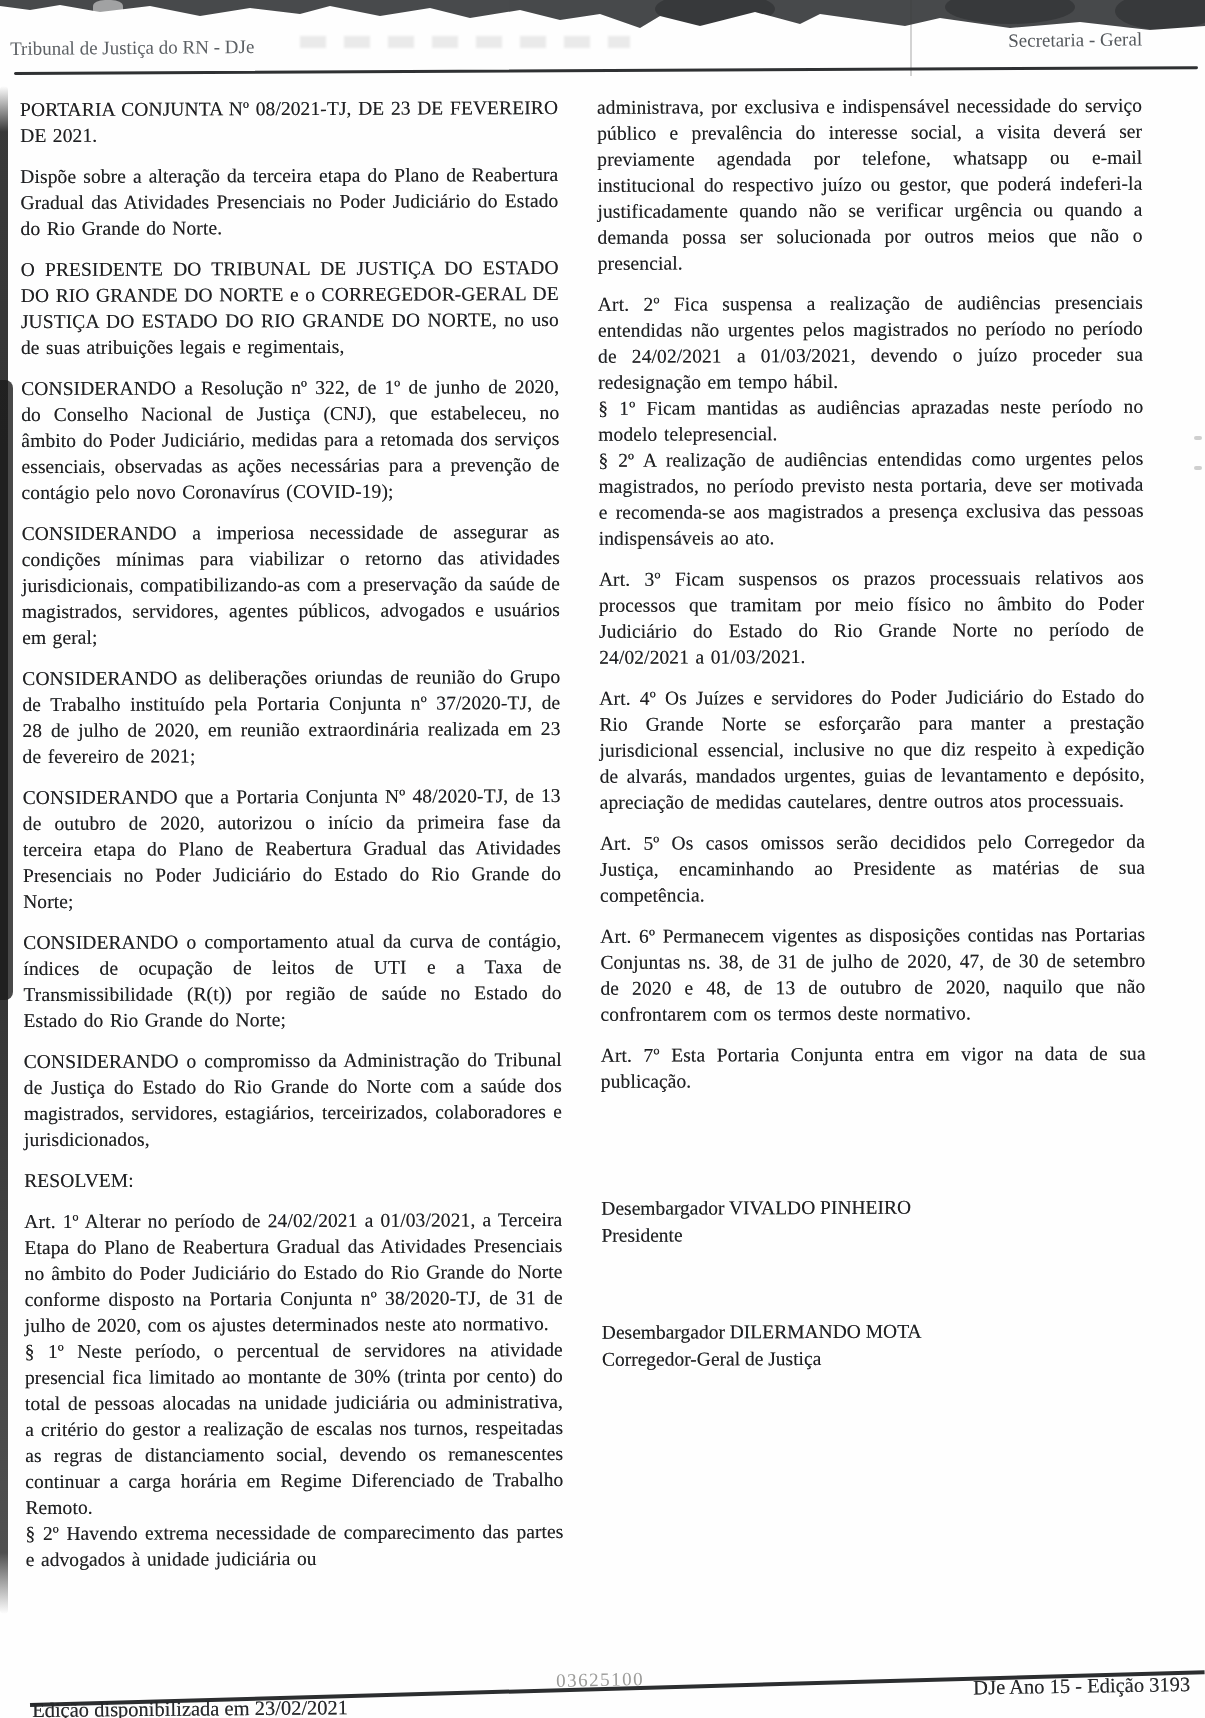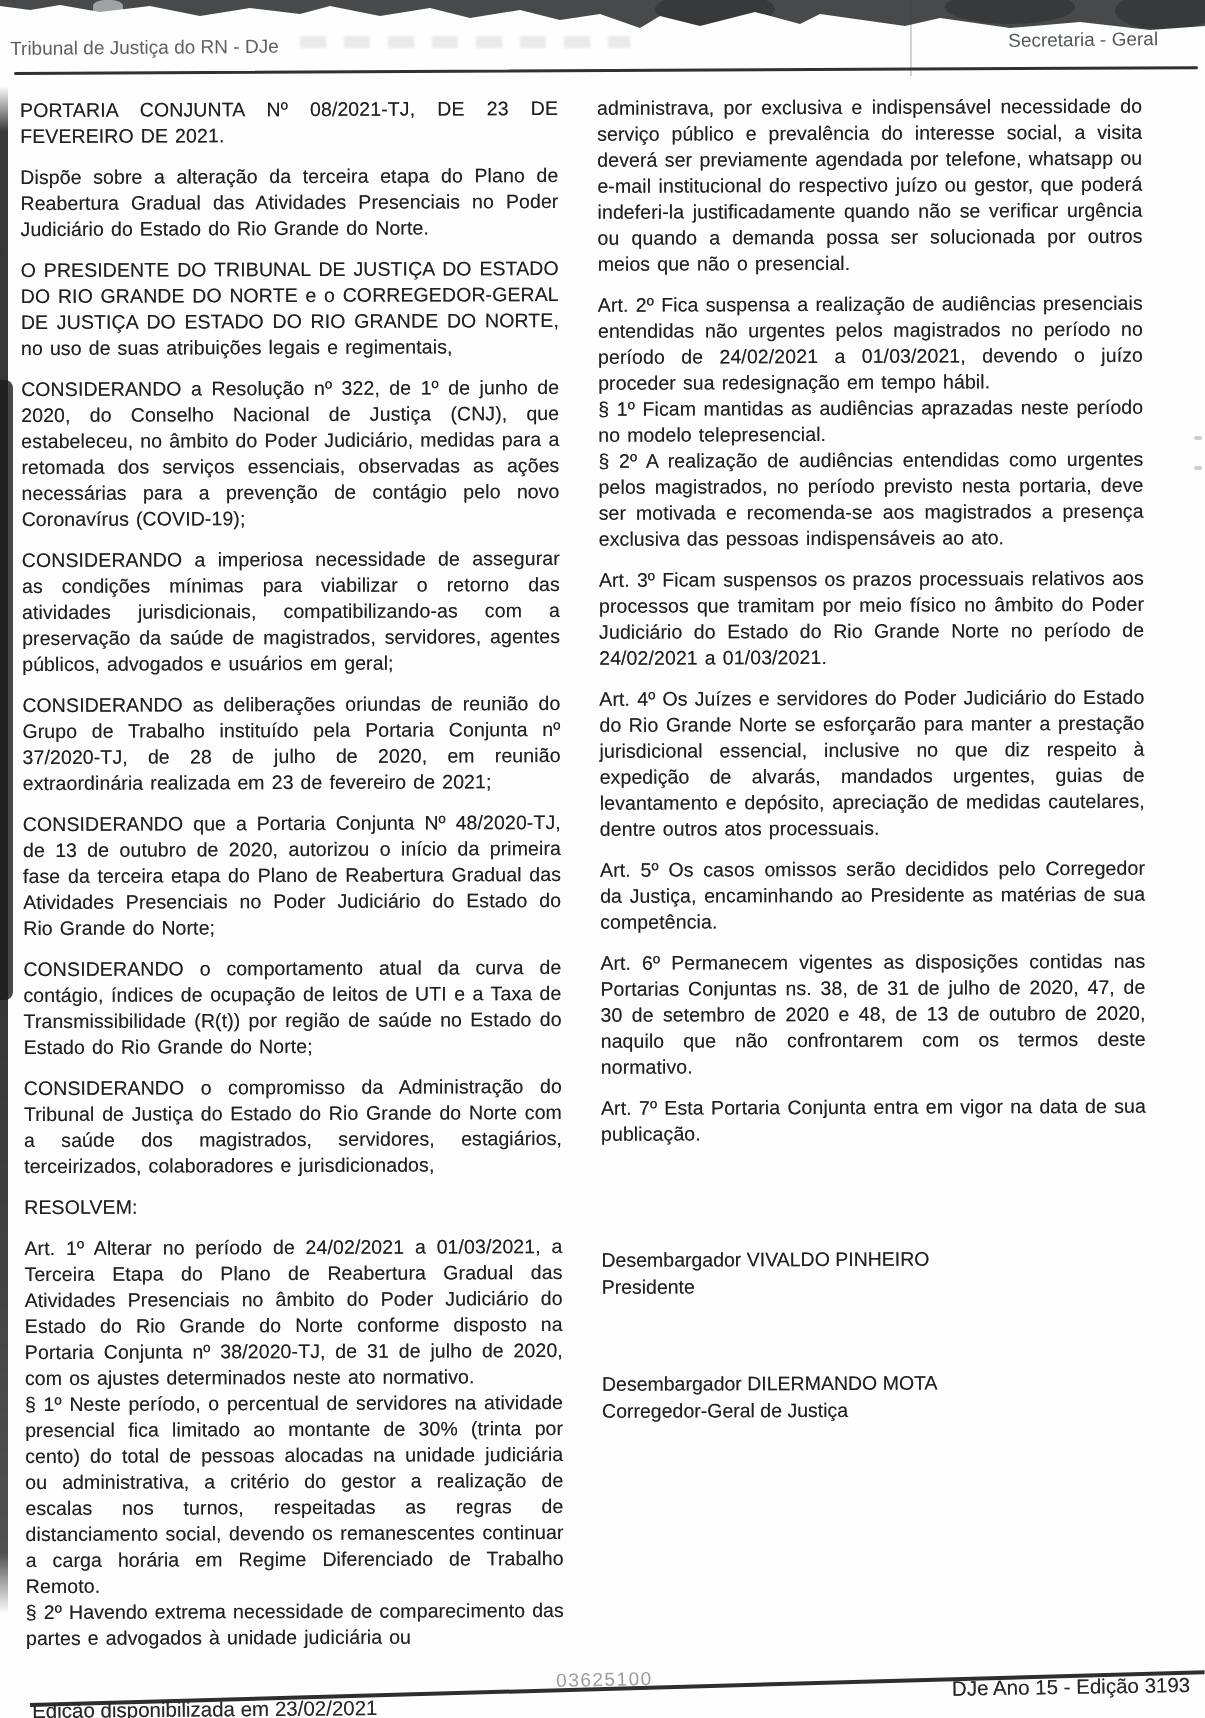--- a/index.html
+++ b/index.html
@@ -1,21 +1,21 @@
 <!DOCTYPE html>
 <html><head>
 <meta charset="utf-8">
 <style>
   html,body{margin:0;padding:0;background:#ffffff;}
   .page{
     position:relative;
     width:1205px;height:1718px;
     background:#fefefe;
     overflow:hidden;
-    font-family:Liberation Sans, sans-serif;
+    font-family:Liberation Serif, serif;
     color:#1f2022;
   }
   
   .scan-band{
     position:absolute;left:0;top:0;width:1205px;height:34px;
     background:#3a3c3e;opacity:.93;
     clip-path:polygon(0 0,1205px 0,1205px 26px,1150px 30px,1080px 22px,1010px 28px,940px 18px,905px 26px,820px 14px,800px 24px,755px 12px,700px 26px,660px 16px,640px 28px,600px 14px,560px 20px,520px 10px,470px 18px,430px 8px,380px 16px,330px 6px,300px 14px,250px 8px,200px 16px,150px 6px,100px 12px,60px 5px,30px 10px,0 6px);
   }
   .band-blob{position:absolute;background:#26282a;border-radius:50%;opacity:.85;}
   .blob1{left:655px;top:-8px;width:120px;height:34px;}

